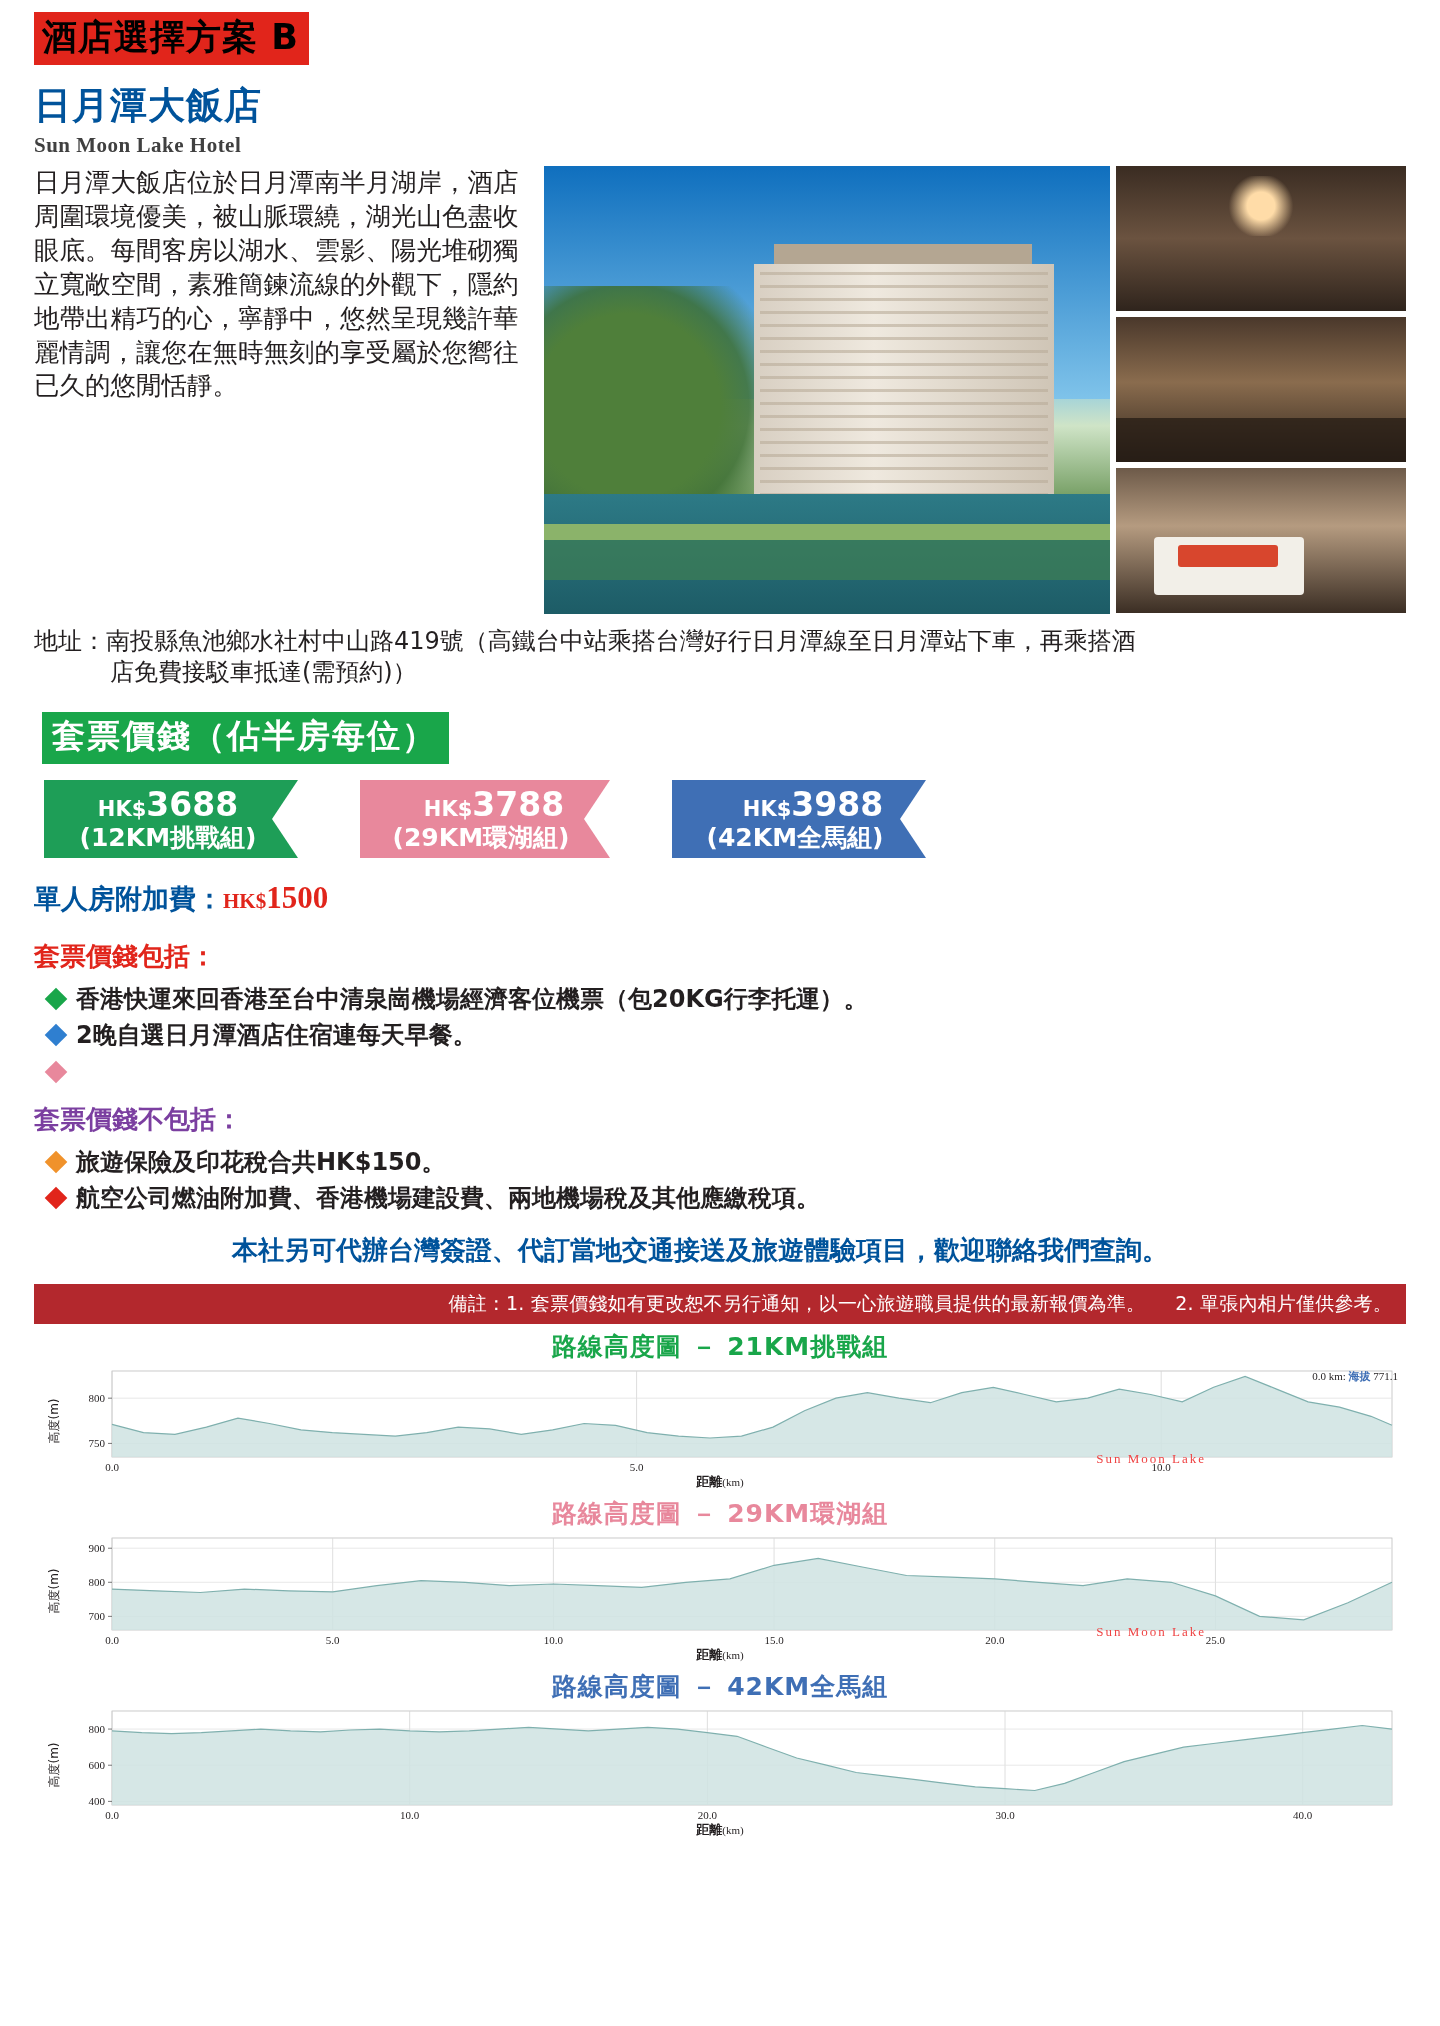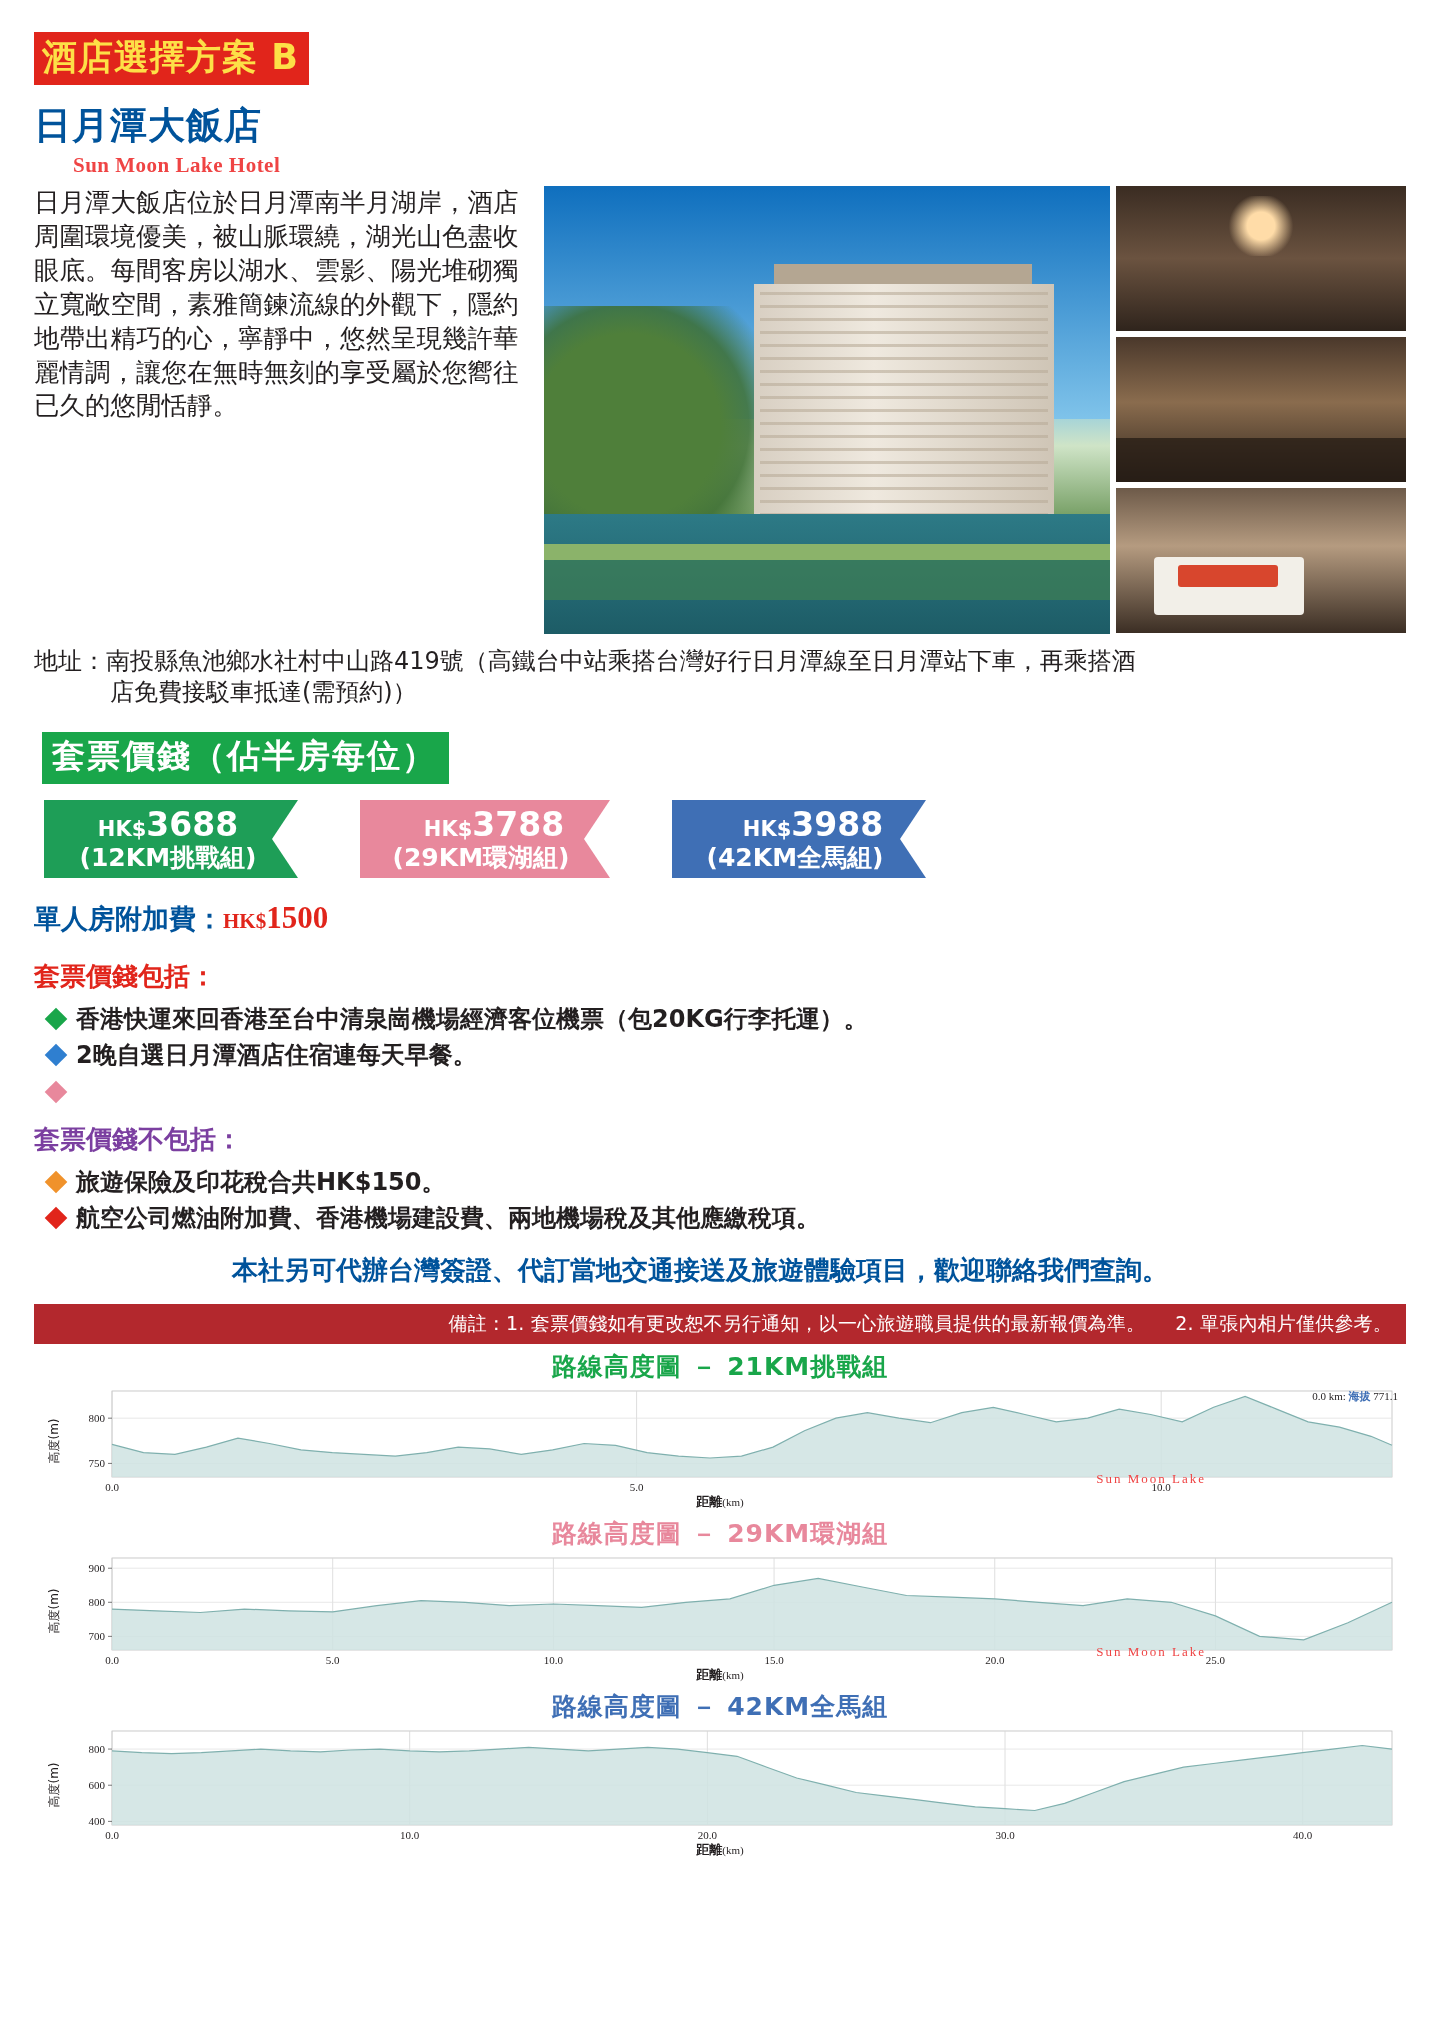--- a/index.html
+++ b/index.html
@@ -13,44 +13,43 @@
     position: relative;
     overflow: hidden;
   }
   .page { position: relative; width: 1440px; height: 2026px; padding: 0 34px; }
 
   
   .hdr-title {
     display: inline-block;
     font-size: 35px;
     font-weight: bold;
-    color: #fde047;
+    color: #000000;
     background: #e1251b;
     letter-spacing: 1px;
     padding: 2px 10px 4px 8px;
-    margin-top: 32px;
+    margin-top: 12px;
     font-family: "DejaVu Sans", sans-serif;
   }
 
   .hotel-name {
     font-size: 37px;
     font-weight: bold;
     color: #00539b;
     margin-top: 16px;
     letter-spacing: 1px;
     font-family: "DejaVu Sans", sans-serif;
   }
   .hotel-name-en {
     font-size: 21px;
     font-weight: bold;
-    color: #ef4444;
+    color: #404040;
     font-family: "Liberation Serif", serif;
     margin-top: 2px;
     letter-spacing: 0.5px;
-    margin-left: 39px;
   }
 
   
   .intro-row { display: flex; margin-top: 8px; }
   .intro-text {
     width: 512px;
     font-size: 25.5px;
     line-height: 1.33;
     color: #231f20;
     font-family: "DejaVu Sans", sans-serif;

